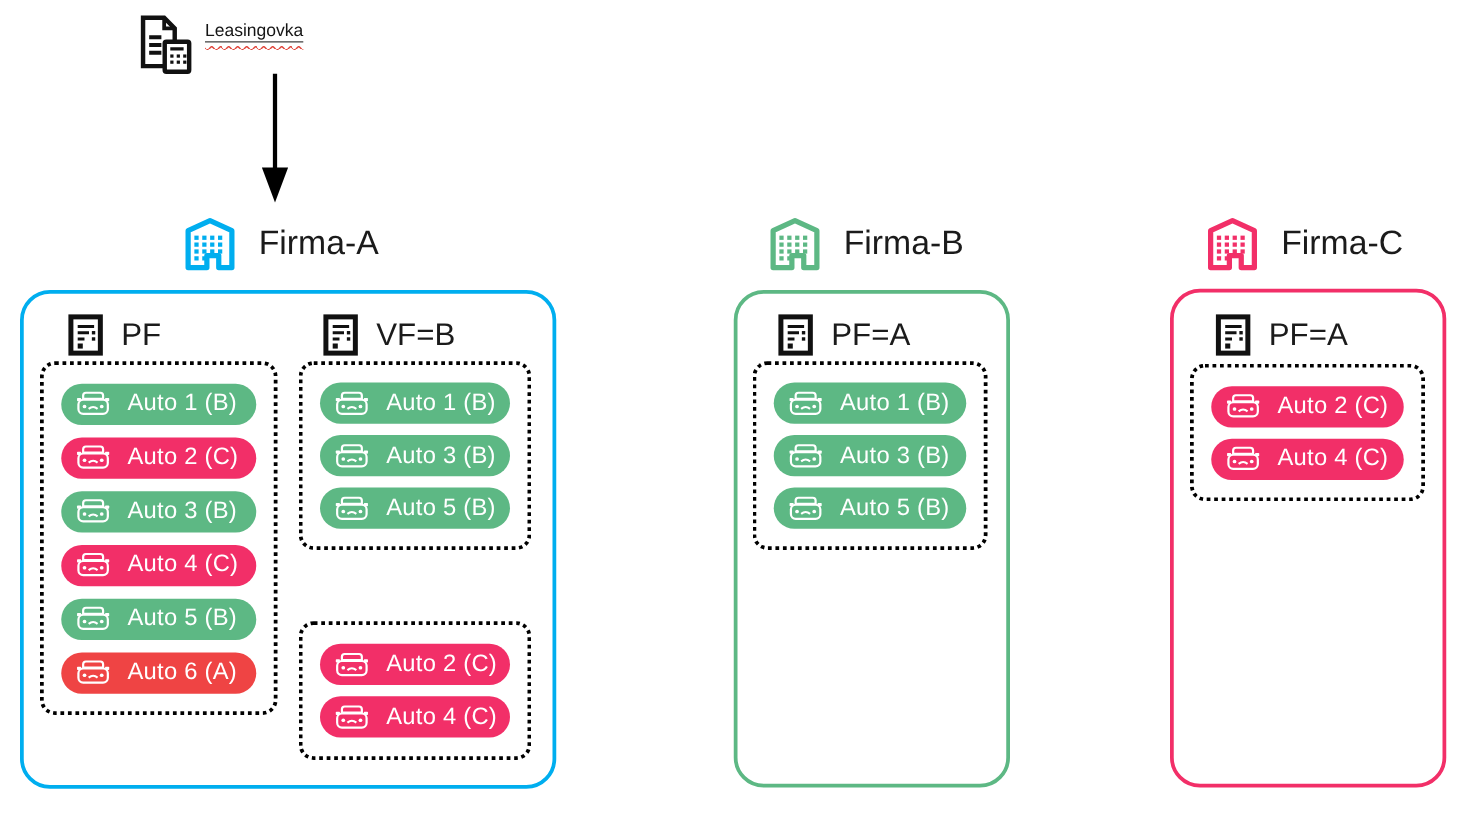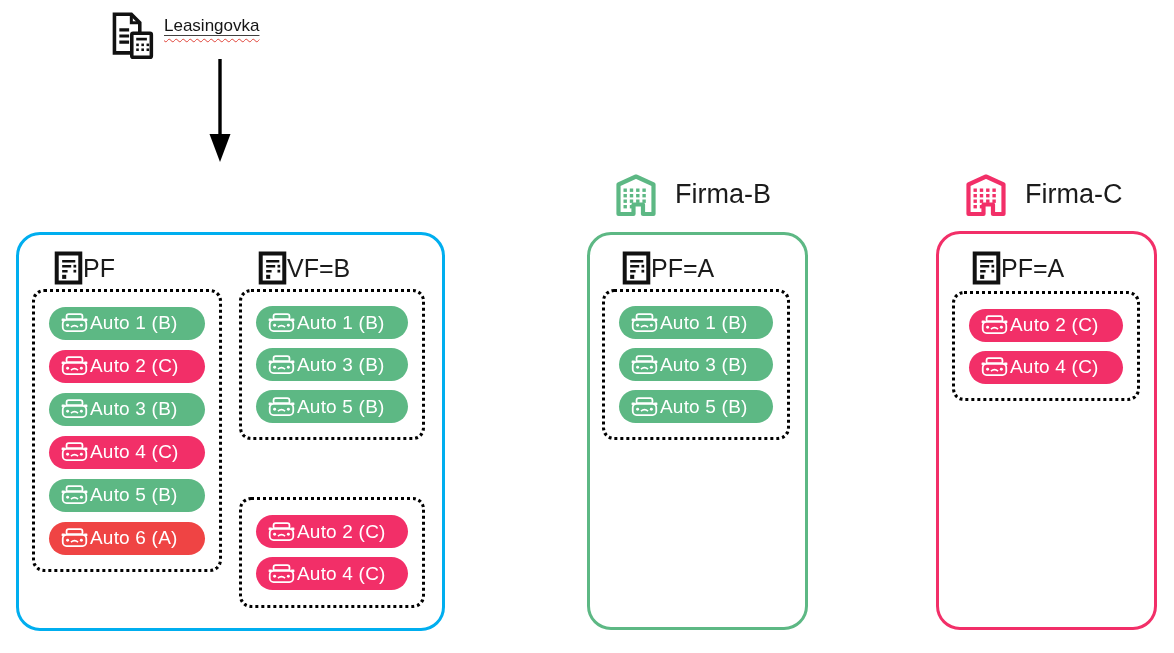--- a/index.html
+++ b/index.html
@@ -8,52 +8,52 @@
     position: relative; width: 1174px; height: 653px; background: #fff;
     font-family: "Liberation Sans", "DejaVu Sans", sans-serif;
     color: #1b1b1b; overflow: hidden;
   }
   .abs { position: absolute; }
   svg.defs { position: absolute; width: 0; height: 0; }
 
   
   .lease-icon { width: 48px; height: 52px; color: #111; display: block; }
   .lease-label {
-    font-size: 17px; color: #151515;
+    font-size: 14px; color: #151515;
     text-decoration: underline; text-decoration-thickness: 1.4px; text-underline-offset: 4px;
   }
   .lease-label .squiggle {
     text-decoration: underline wavy; text-decoration-thickness: 1px; text-underline-offset: 7px;
   }
 
   
   .co-head { display: flex; align-items: center; gap: 15px; height: 50px; }
   .bld-icon { width: 48px; height: 48px; flex: none; display: block; }
   .co-name { font-size: 27px; color: #1b1b1b; white-space: nowrap; }
 
   
   .co-box { border: 3px solid; border-radius: 24px; background: transparent; }
 
   
-  .grp-head { display: flex; align-items: center; height: 38px; }
+  .grp-head { display: flex; align-items: center; gap: 14px; height: 38px; }
   .grp-icon { width: 29px; height: 36px; color: #111; flex: none; display: block; }
   .grp-label { font-size: 25px; color: #1b1b1b; white-space: nowrap; }
 
   
   .dot-box {
     border: 3px dotted #000; border-radius: 12px; background: #fff;
     display: flex; flex-direction: column; justify-content: center; gap: 9px;
     padding: 0 14px;
   }
   .dot-box.tall { gap: 10px; }
 
   
   .pill {
     height: 33px; border-radius: 17px; flex: none;
-    display: flex; align-items: center; gap: 2px; padding: 0 12px;
+    display: flex; align-items: center; gap: 14px; padding: 0 12px;
     color: #fff;
   }
   .car-icon { width: 27px; height: 22px; flex: none; display: block; }
   .pill-label { font-size: 19px; letter-spacing: 0.2px; white-space: nowrap; }
 </style>
 </head>
 <body>
 
 <div class="canvas">
 
@@ -117,20 +117,26 @@
   </div>
   <div class="abs" style="left:164px; top:16px;">
     <span class="lease-label" style="text-decoration-color: rgb(64, 64, 64);"><span class="squiggle" style="text-decoration-color: rgb(224, 68, 58);">Leasingovka</span></span>
   </div>
 
   <svg class="abs" style="left:203px; top:57px;" width="34" height="108" viewBox="0 0 34 108">
     <line x1="17" y1="2" x2="17" y2="80" stroke="#000" stroke-width="3.4"></line>
     <path d="M6.5 77 H27.5 L17 105 Z" fill="#000"></path>
   </svg>
 
+  <div class="abs co-head" style="left:144px; top:169px;">
+    <svg class="bld-icon" style="color: rgb(0, 174, 239);">
+        <use href="#sym-building"></use>
+      </svg>
+    <span class="co-name">Firma-A</span>
+  </div>
   <div class="abs co-head" style="left:962px; top:169px;">
     <svg class="bld-icon" style="color: rgb(242, 47, 104);">
         <use href="#sym-building"></use>
       </svg>
     <span class="co-name">Firma-C</span>
   </div>
   <div class="abs co-head" style="left:612px; top:169px;">
     <svg class="bld-icon" style="color: rgb(93, 184, 132);">
         <use href="#sym-building"></use>
       </svg>

